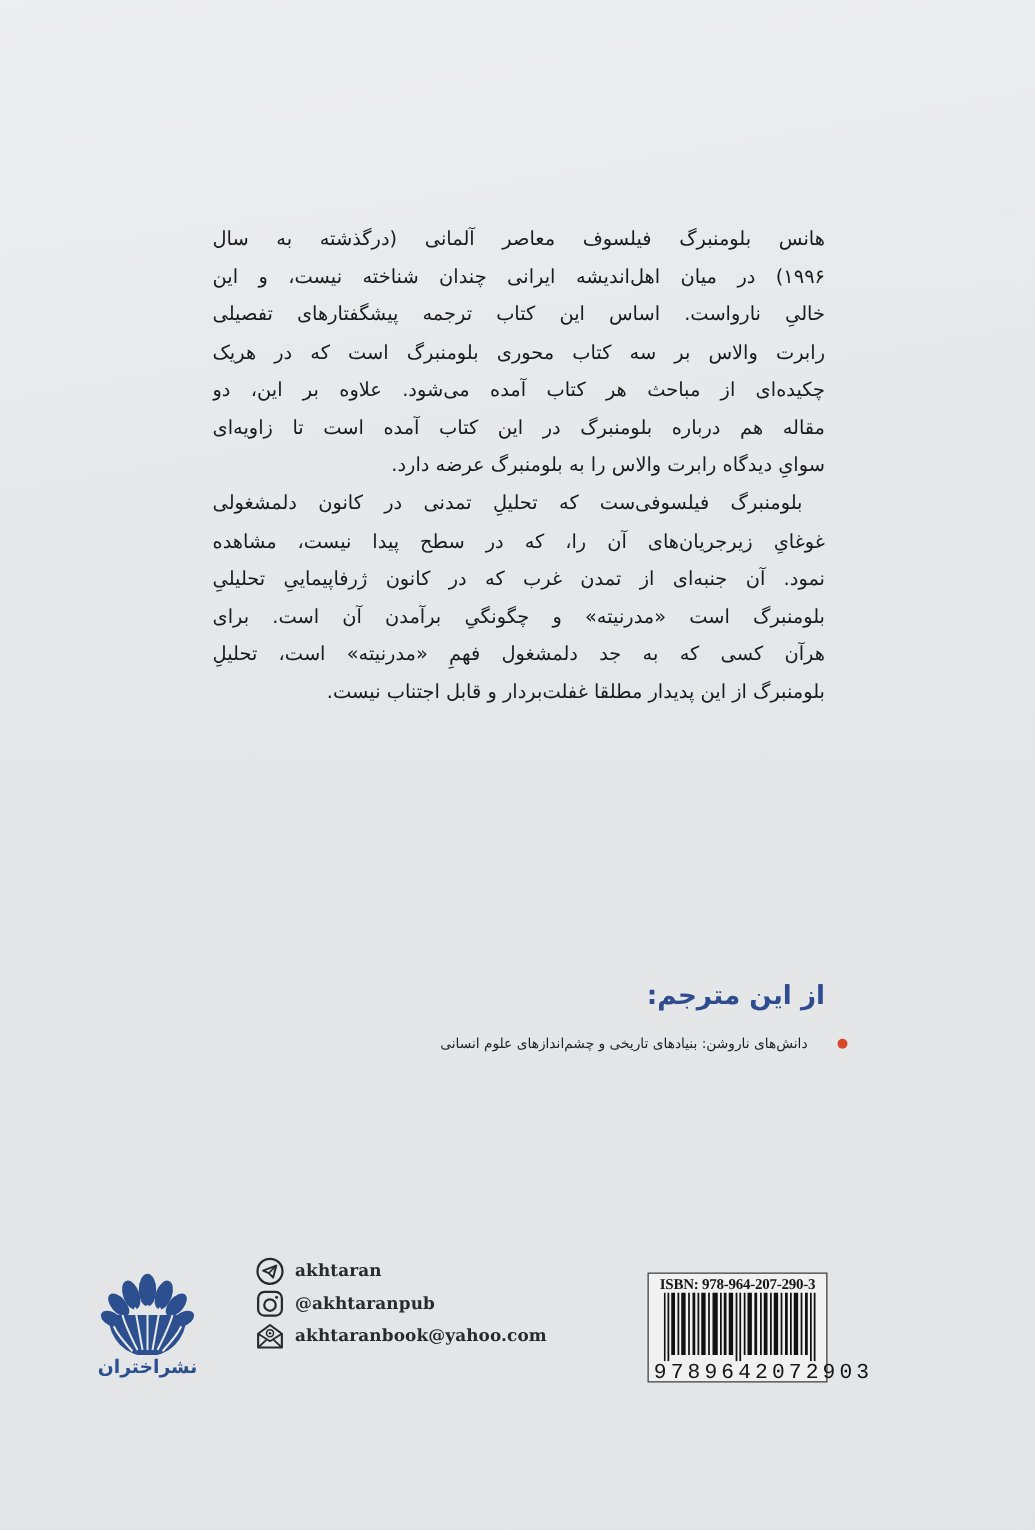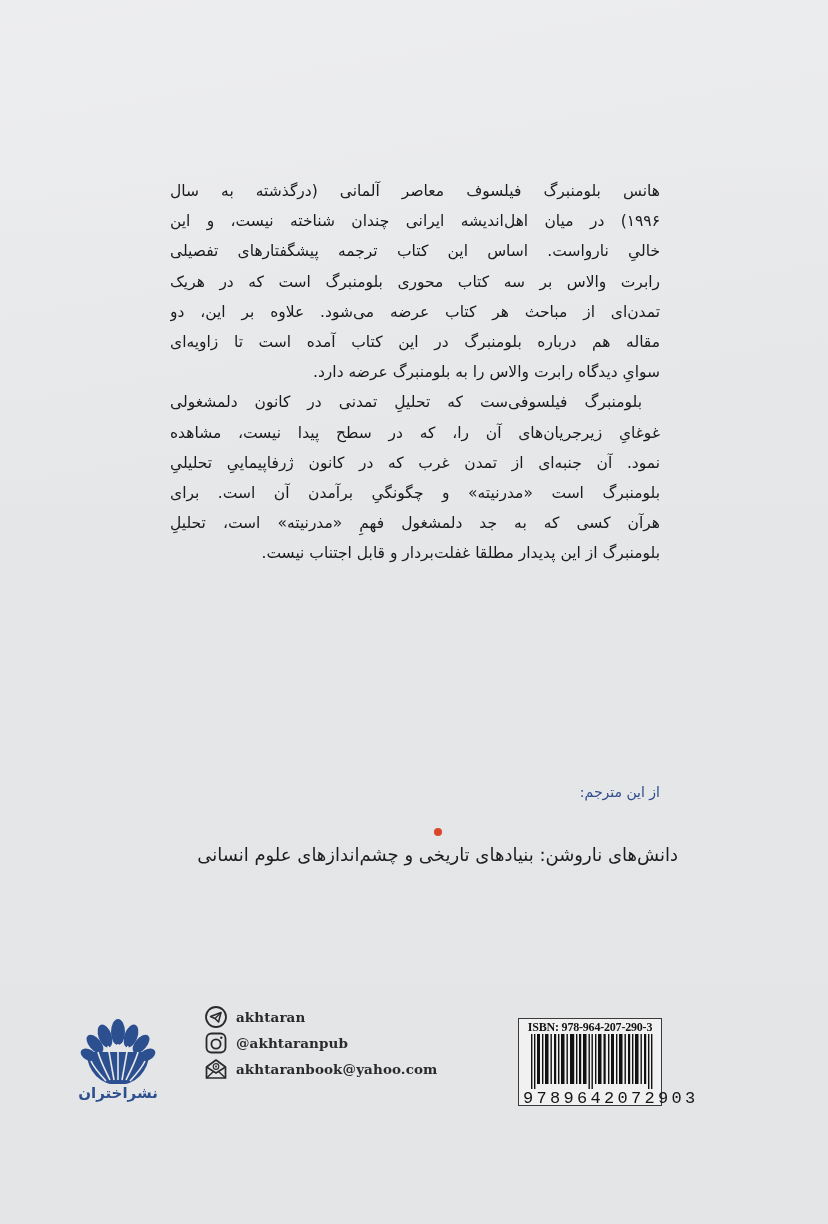--- a/index.html
+++ b/index.html
@@ -48,40 +48,39 @@
     }
     .body-text .line.indent {
       padding-right: 18px;
     }
 
     .translator-heading {
       position: absolute;
       right: 168px;
       top: 784px;
       direction: rtl;
-      font-size: 14px;
-      font-weight: normal;
+      font-size: 21px;
+      font-weight: bold;
       color: #2f4d8e;
     }
     .works-list {
       position: absolute;
       right: 150px;
       top: 828px;
       direction: rtl;
       margin: 0;
       padding: 0;
       list-style: none;
     }
     .works-list li {
       display: flex;
       align-items: center;
-      gap: 8px;
-      font-size: 18px;
+      gap: 24px;
+      font-size: 11px;
       color: #1e1e20;
-      flex-direction: column;
     }
     .bullet {
       width: 8px;
       height: 8px;
       border-radius: 50%;
       background: #d8472a;
       display: inline-block;
       flex: none;
     }
 
@@ -179,21 +178,21 @@
 </head>
 <body>
 
 <div class="cover">
 
   <div class="body-text">
     <span class="line">هانس بلومنبرگ فیلسوف معاصر آلمانی (درگذشته به سال</span>
     <span class="line">۱۹۹۶) در میان اهل‌اندیشه ایرانی چندان شناخته نیست، و این</span>
     <span class="line">خالیِ نارواست. اساس این کتاب ترجمه پیشگفتارهای تفصیلی</span>
     <span class="line">رابرت والاس بر سه کتاب محوری بلومنبرگ است که در هریک</span>
-    <span class="line">تمدن‌ای از مباحث هر کتاب عرضه می‌شود. علاوه بر این، دو</span>
+    <span class="line">چکیده‌ای از مباحث هر کتاب آمده می‌شود. علاوه بر این، دو</span>
     <span class="line">مقاله هم درباره بلومنبرگ در این کتاب آمده است تا زاویه‌ای</span>
     <span class="line last">سوایِ دیدگاه رابرت والاس را به بلومنبرگ عرضه دارد.</span>
     <span class="line indent">بلومنبرگ فیلسوفی‌ست که تحلیلِ تمدنی در کانون دلمشغولی</span>
     <span class="line">غوغایِ زیرجریان‌های آن را، که در سطح پیدا نیست، مشاهده</span>
     <span class="line">نمود. آن جنبه‌ای از تمدن غرب که در کانون ژرفاپیماییِ تحلیلیِ</span>
     <span class="line">بلومنبرگ است «مدرنیته» و چگونگیِ برآمدن آن است. برای</span>
     <span class="line">هرآن کسی که به جد دلمشغول فهمِ «مدرنیته» است، تحلیلِ</span>
     <span class="line last">بلومنبرگ از این پدیدار مطلقا غفلت‌بردار و قابل اجتناب نیست.</span>
   </div>
 

